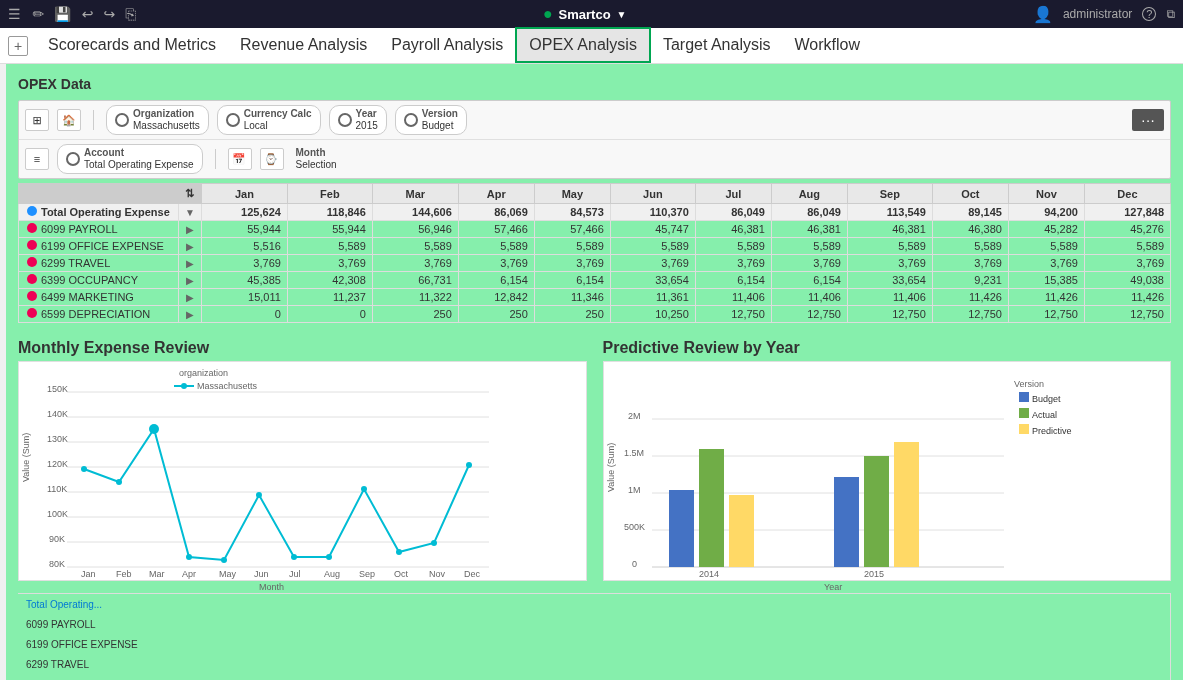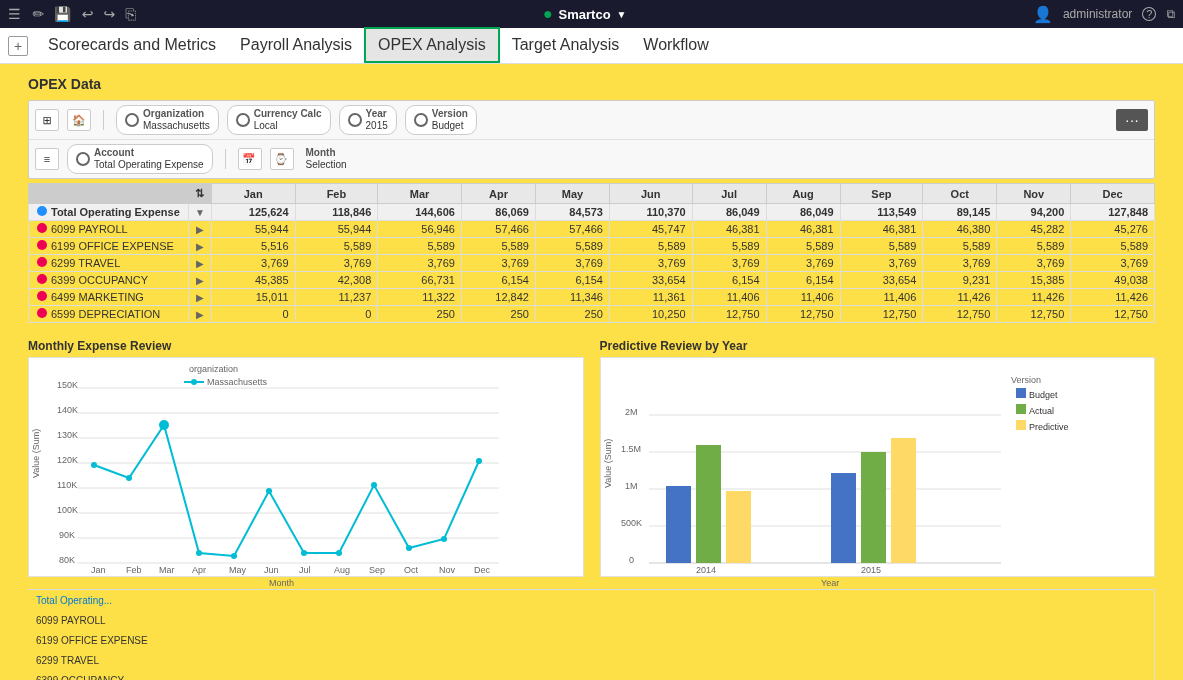--- a/index.html
+++ b/index.html
@@ -26,21 +26,21 @@
       display: flex; align-items: center; justify-content: center; cursor: pointer;
       font-size: 14px; color: #666; margin-right: 8px; flex-shrink: 0;
     }
     .nav-tab {
       padding: 0 12px; height: 36px; display: flex; align-items: center; cursor: pointer;
       font-size: 16px; color: #333; white-space: nowrap; border-bottom: 2px solid transparent;
     }
     .nav-tab.active { border: 2px solid #00a651; color: #333; height: 36px; background: #e5e5e5; margin-top: -1px; }
 
     
-    .main { background: #fde047; padding: 12px 28px; height: calc(680px - 64px); overflow-y: auto; }
+    .main { background: #86efac; padding: 12px 12px; height: calc(680px - 64px); overflow-y: auto; margin-left: 6px; }
 
     .section-title { font-size: 14px; font-weight: bold; margin-bottom: 8px; color: #333; }
 
     
     .filter-bar {
       border: 1px solid #ccc; border-radius: 2px; background: #f8f8f8;
       margin-bottom: 4px;
     }
     .filter-row {
       display: flex; align-items: center; padding: 4px 6px; gap: 8px; flex-wrap: wrap;
@@ -82,21 +82,21 @@
     .data-table td:first-child { text-align: left; padding-left: 8px; }
     .data-table tr.total-row td { font-weight: bold; background: #f0f0f0; }
     .row-indicator { display: inline-block; width: 10px; height: 10px; border-radius: 50%; margin-right: 4px; }
     .row-indicator.blue { background: #1e90ff; }
     .row-indicator.red { background: #e05; }
     .arrow-cell { text-align: center !important; color: #666; font-size: 10px; }
 
     
     .charts-row { display: flex; gap: 16px; margin-bottom: 12px; }
     .chart-container { flex: 1; }
-    .chart-title { font-size: 12px; font-weight: bold; margin-bottom: 4px; color: #333; }
+    .chart-title { font-size: 16px; font-weight: bold; margin-bottom: 4px; color: #333; }
     .chart-area { border: 1px solid #e0e0e0; background: #fff; position: relative; height: 220px; }
     svg { overflow: visible; }
 
     
     .bottom-legend {
       display: flex; gap: 0; border-top: 1px solid #ddd; font-size: 11px; margin-top: 8px; flex-direction: column;
     }
     .legend-item {
       flex: 1; padding: 4px 8px; border-right: 1px solid #ddd; cursor: pointer;
     }
@@ -142,20 +142,23 @@
     <span>administrator</span>
     <span style="border:1px solid #aaa; border-radius:50%; padding:0 3px; font-size:11px;">?</span>
     <span>⧉</span>
   </div>
 </div>
 
 <div class="nav-bar">
   <div class="add-btn">+</div>
   <div class="nav-tab">
     <span>Scorecards and Metrics</span>
+  </div>
+  <div class="nav-tab">
+    <span>Revenue Analysis</span>
   </div>
   <div class="nav-tab">
     <span>Payroll Analysis</span>
   </div>
   <div class="nav-tab active">
     <span>OPEX Analysis</span>
   </div>
   <div class="nav-tab">
     <span>Target Analysis</span>
   </div>

